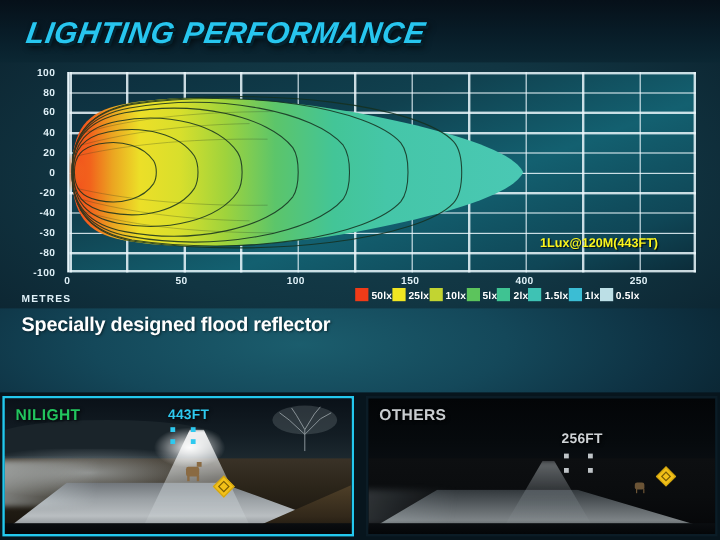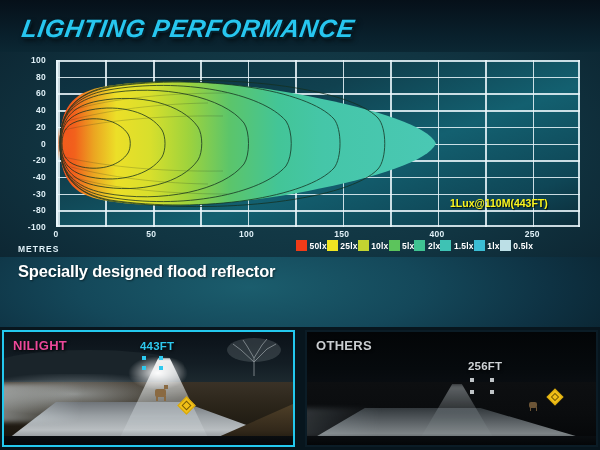--- a/index.html
+++ b/index.html
@@ -108,21 +108,21 @@
   .photo.left{ left:2px; border:2px solid #23c8ee; }
   .photo.right{ left:305px; border:2px solid #0b1c26; }
 
   .scene{ position:absolute; inset:0; overflow:hidden; background:#05090c; }
 
   .ph-label{
     position:absolute; left:9px; top:6px;
     font-size:13px; font-weight:bold; letter-spacing:.3px; z-index:9;
     text-shadow:1px 1px 3px rgba(0,0,0,.95);
   }
-  .ph-label.cy{ color:#ec4899; }
+  .ph-label.cy{ color:#22c55e; }
   .ph-label.wh{ color:#c9cdd0; }
 
   .ph-dist{
     position:absolute; font-size:11.5px; font-weight:bold; z-index:9;
     text-shadow:1px 1px 3px rgba(0,0,0,.95); letter-spacing:.2px;
   }
   .ph-dist.cy{ color:#2ec9ef; left:136px; top:8px; }
   .ph-dist.wh{ color:#cfd3d6; left:161px; top:28px; }
 
   .dot{ position:absolute; width:4px; height:4px; z-index:9; }
@@ -243,21 +243,21 @@
         <g stroke="#2a3a22" stroke-width="0.5" opacity="0.45" fill="none">
           <path d="M 6,62 C 40,52 90,44 150,43"></path>
           <path d="M 6,70 C 40,62 95,55 165,56"></path>
           <path d="M 6,97 C 40,105 95,112 165,111"></path>
           <path d="M 6,105 C 40,115 90,123 150,124"></path>
           <path d="M 8,52 C 44,40 100,33 170,33"></path>
           <path d="M 8,115 C 44,127 100,134 170,134"></path>
         </g>
       </svg>
 
-      <div class="annot">1Lux@110M(443FT)</div>
+      <div class="annot">1Lux@120M(443FT)</div>
     </div>
 
     <div class="xlabels">
       <span style="left:calc(0/275*100%)">0</span>
       <span style="left:calc(50/275*100%)">50</span>
       <span style="left:calc(100/275*100%)">100</span>
       <span style="left:calc(150/275*100%)">150</span>
       <span style="left:calc(200/275*100%)">400</span>
       <span style="left:calc(250/275*100%)">250</span>
     </div>

